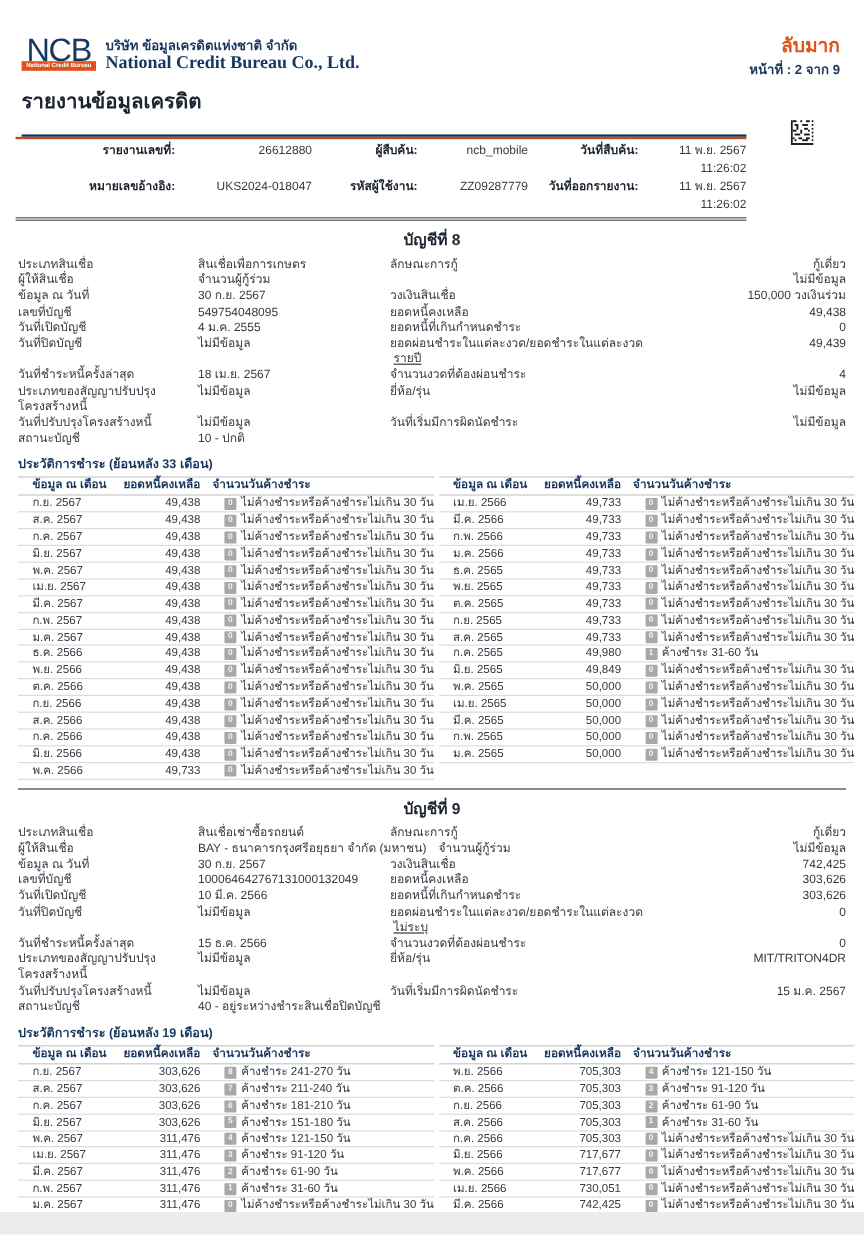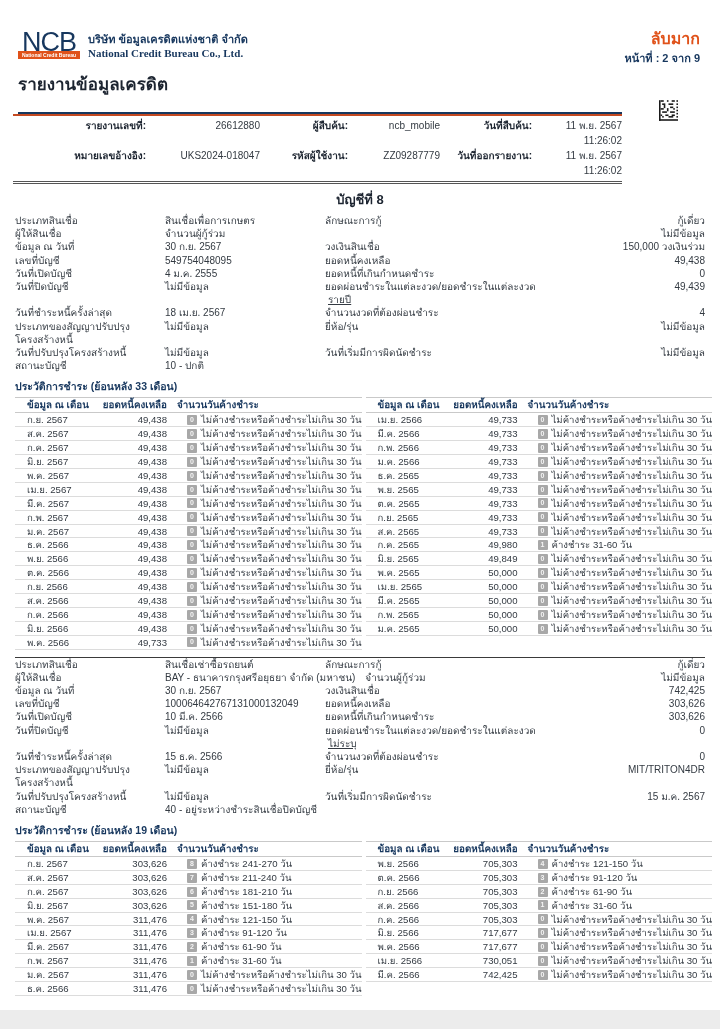--- a/index.html
+++ b/index.html
@@ -8,21 +8,21 @@
   .page { position:relative; width:720px; height:1029px; background:#ffffff; overflow:hidden; }
 
   
   .header { display:flex; justify-content:space-between; margin:30px 20px 0 18px; }
   .logo-block { display:flex; gap:8px; align-items:flex-start; }
   .logo { display:flex; flex-direction:column; align-items:center; }
   .logo-ncb { font-size:27px; font-weight:normal; color:#17375e; letter-spacing:-1px; line-height:24px; }
   .logo-bar { background:#e0521a; color:#fff; font-size:5px; font-weight:bold; width:62px; text-align:center; padding:1px 0; margin-top:-3px; white-space:nowrap; overflow:hidden; }
   .company { padding-top:2px; }
   .company-th { color:#17375e; font-weight:bold; font-size:11px; line-height:14px; }
-  .company-en { color:#17375e; font-weight:bold; font-size:11px; font-family:"Liberation Serif",serif; line-height:14px; }
+  .company-en { color:#17375e; font-weight:bold; font-size:15px; font-family:"Liberation Serif",serif; line-height:14px; }
   .classification { text-align:right; }
   .confidential { color:#e0521a; font-weight:bold; font-size:16px; line-height:17px; }
   .page-info { color:#17375e; font-weight:bold; font-size:11px; margin-top:2px; }
 
   
   .report-title { margin:3px 0 0 18px; width:604px; font-size:17px; font-weight:bold; color:#1c2430; padding-bottom:15px; border-bottom:2px solid #17375e; }
   .info-wrap { position:relative; }
   .info-table { margin-left:13px; width:609px; border-top:2px solid #c44a22; border-bottom:3px double #555; padding:2px 0 3px 0;
     display:grid; grid-template-columns:133px 114px 88px 92px 92px 1fr; font-size:10px; line-height:15px;text-align:right; }
   .info-label { font-weight:bold; color:#1c2430; padding-left:4px; }
@@ -524,20 +524,21 @@
               </div>
             </div>
           </div>
       </div>
     </div>
   </div>
 
   <div class="section-divider"></div>
 
   <div class="account acc9">
+    <div class="acc-title">บัญชีที่ 9</div>
 
     <div>
 
         <div class="detail-row">
           <div class="d-l">ประเภทสินเชื่อ</div>
           <div class="d-v1">สินเชื่อเช่าซื้อรถยนต์</div>
           <div class="d-l2"><span>ลักษณะการกู้</span><span class="ul"></span></div>
           <div class="d-v2">กู้เดี่ยว</div>
         </div>
 

